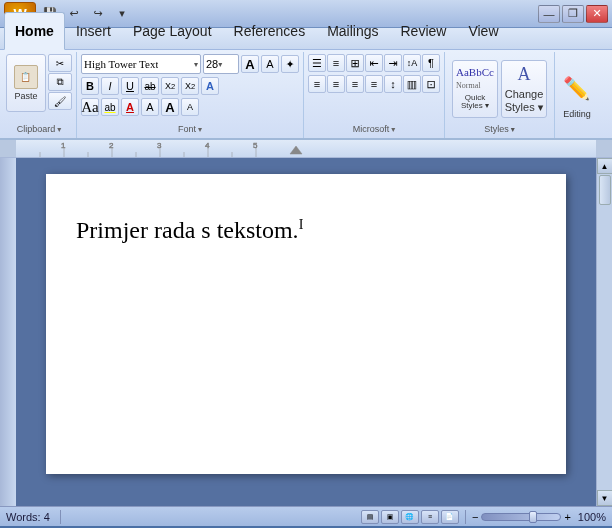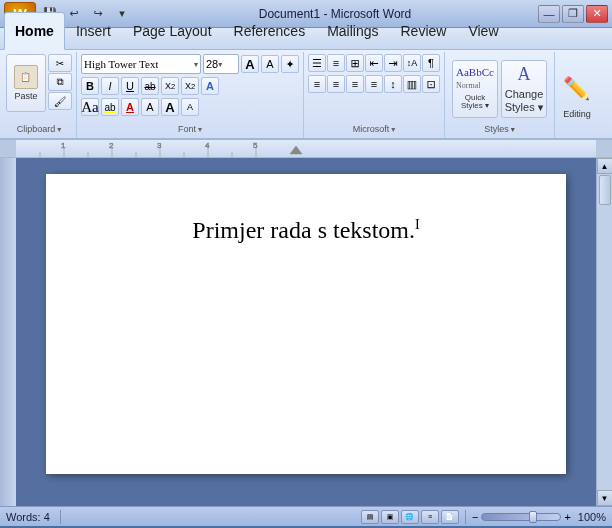--- a/index.html
+++ b/index.html
@@ -216,21 +216,20 @@
       align-items: center;
       padding: 16px 0;
     }
     .doc-page {
       width: 520px;
       min-height: 300px;
       background: white;
       box-shadow: 2px 2px 8px rgba(0,0,0,0.4);
       padding: 40px 30px;
       position: relative;
-      text-align: center;
     }
     .doc-text {
       font-family: 'High Tower Text', 'Palatino Linotype', 'Book Antiqua', Palatino, Georgia, serif;
       font-size: 24px;
       color: #000;
       line-height: 1.4;
     }
     @keyframes blink { 50% { border-color: transparent; } }
 
     
@@ -304,21 +303,20 @@
 <body>
 
 <div class="title-bar">
   <div class="title-bar-left">
     <div class="office-btn">W</div>
     <div class="toolbar-btn">💾</div>
     <div class="toolbar-btn">↩</div>
     <div class="toolbar-btn">↪</div>
     <div class="toolbar-btn">▾</div>
   </div>
-  <div class="title-text">Document1 - Microsoft Word</div>
   <div class="title-controls">
     <div class="wctrl">—</div>
     <div class="wctrl">❐</div>
     <div class="wctrl close">✕</div>
   </div>
 </div>
 
 <div class="ribbon-tabs">
   <div class="tab active">Home</div>
   <div class="tab">Insert</div>

